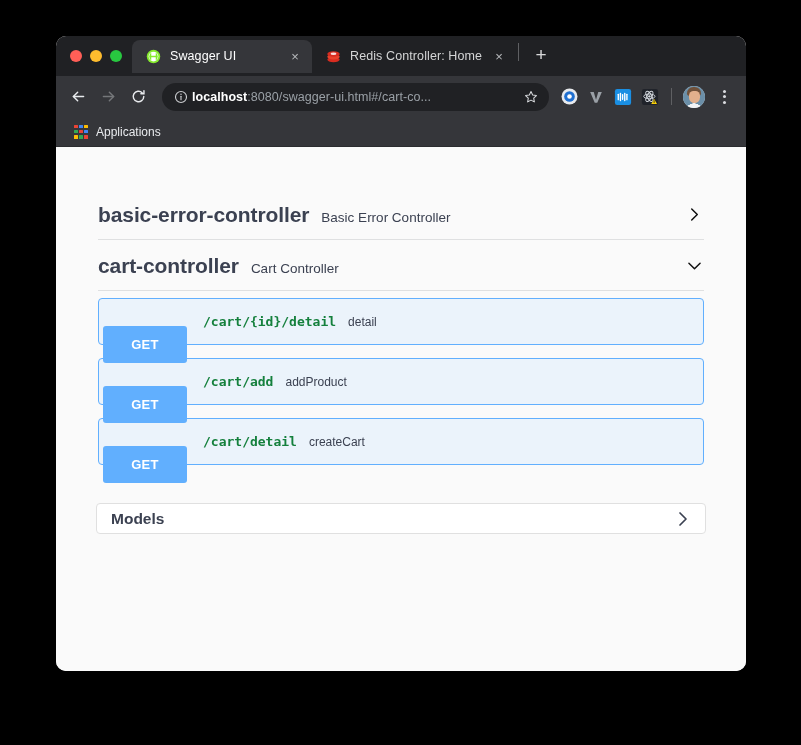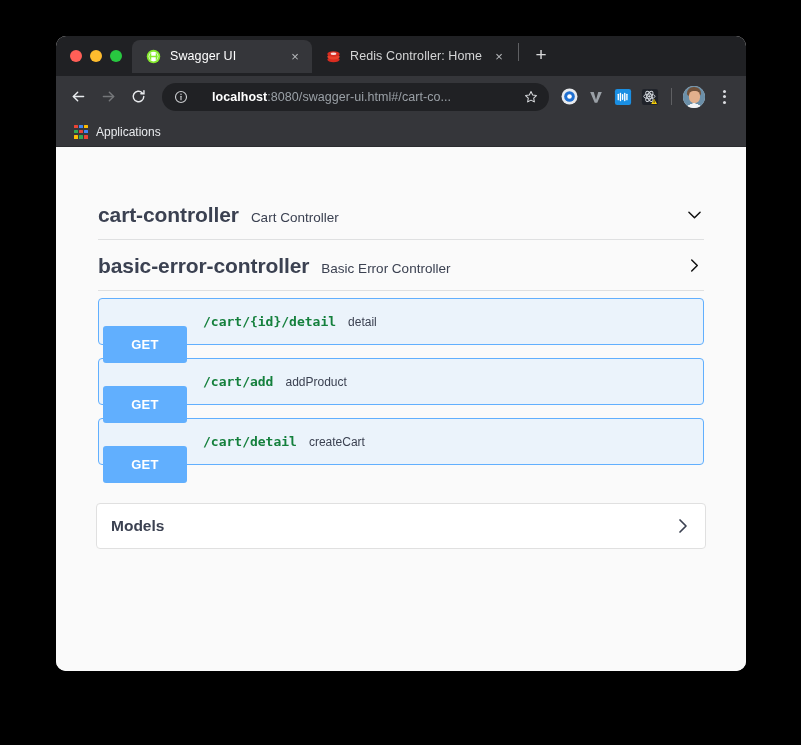--- a/index.html
+++ b/index.html
@@ -123,21 +123,21 @@
 
   .omnibox {
     flex: 1 1 auto;
     height: 28px;
     background: #202124;
     border-radius: 14px;
     display: flex;
     align-items: center;
     padding: 0 10px 0 11px;
     margin: 0 6px 0 8px;
-    gap: 24px;
+    gap: 4px;
     min-width: 0;
   }
   .omnibox-info {
     width: 15px; height: 15px;
     flex: 0 0 15px;
     display: flex; align-items: center; justify-content: center;
     color: #c9cbce;
   }
   .omnibox-url {
     flex: 1 1 auto;
@@ -326,21 +326,21 @@
   }
   .op-summary {
     font-size: 12px;
     color: #3b4151;
     margin-left: 12px;
     white-space: nowrap;
   }
 
   .models-block {
     margin: 38px 20px 0 20px;
-    height: 46px;
+    height: 31px;
     border: 1px solid #e0e0e0;
     border-radius: 4px;
     background: #ffffff;
     display: flex;
     align-items: center;
     padding: 0 14px 0 14px;
     position: relative;
   }
   .models-title {
     font-size: 15.5px;
@@ -517,42 +517,42 @@
   </div>
 
   <div class="viewport">
     <div class="page">
 
 
       <div class="sections">
 
         <div class="opblock-tag-section">
           <div class="opblock-tag">
+            <span class="tag-name">basic-error-controller</span>
+            <span class="tag-desc">Basic Error Controller</span>
+            <span class="tag-arrow">
+              <svg width="13" height="17" viewBox="0 0 14 18" fill="none" stroke="#111" stroke-width="1.6" stroke-linecap="round" stroke-linejoin="round">
+                <path d="M4 3l6 6-6 6"></path>
+              </svg>
+            </span>
+          </div>
+        </div>
+
+        <div class="opblock-tag-section">
+          <div class="opblock-tag">
             <span class="tag-name">cart-controller</span>
             <span class="tag-desc">Cart Controller</span>
             <span class="tag-arrow">
               <svg width="17" height="13" viewBox="0 0 18 14" fill="none" stroke="#111" stroke-width="1.6" stroke-linecap="round" stroke-linejoin="round">
                 <path d="M3 4.5l6 6 6-6"></path>
               </svg>
             </span>
           </div>
         </div>
 
-        <div class="opblock-tag-section">
-          <div class="opblock-tag">
-            <span class="tag-name">basic-error-controller</span>
-            <span class="tag-desc">Basic Error Controller</span>
-            <span class="tag-arrow">
-              <svg width="13" height="17" viewBox="0 0 14 18" fill="none" stroke="#111" stroke-width="1.6" stroke-linecap="round" stroke-linejoin="round">
-                <path d="M4 3l6 6-6 6"></path>
-              </svg>
-            </span>
-          </div>
-        </div>
-
         <div class="operations">
 
           <div class="opblock">
             <span class="method">GET</span>
             <span class="op-path">/cart/{id}/detail</span>
             <span class="op-summary">detail</span>
           </div>
 
           <div class="opblock">
             <span class="method">GET</span>

